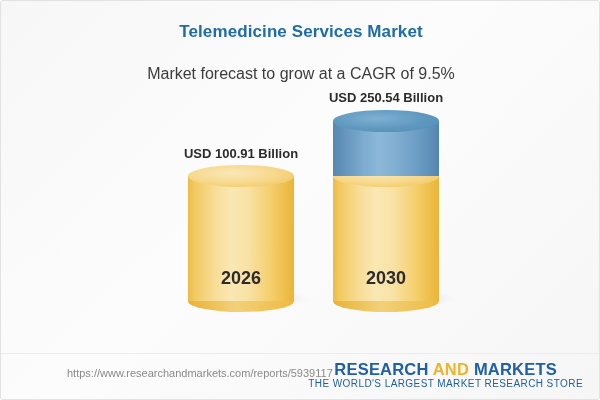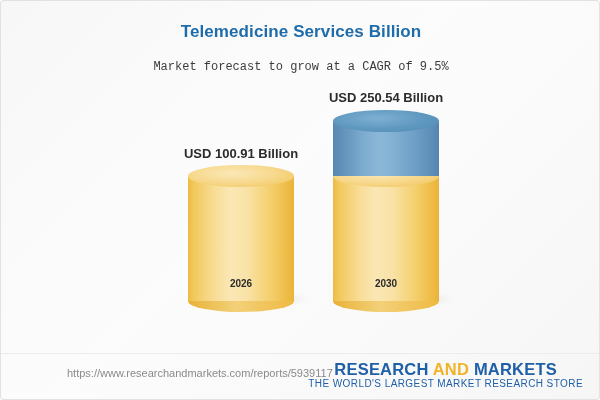--- a/index.html
+++ b/index.html
@@ -34,25 +34,24 @@
     text-align: center;
   }
   .title {
     font-size: 17px;
     font-weight: bold;
     color: #1f6cab;
     letter-spacing: 0.1px;
     line-height: 22px;
   }
   .subtitle {
-    margin-top: 15px;
-    font-size: 12px;
+    margin-top: 22px;
+    font-size: 16px;
     color: #3c3c3c;
     line-height: 18px;
-    font-family: Liberation Mono, monospace;
   }
 
   
   .chart {
     position: absolute;
     top: 0;
     left: 0;
     width: 600px;
     height: 345px;
   }
@@ -140,21 +139,21 @@
   .seg.blue .cap.top {
     background: radial-gradient(ellipse at 42% 38%, #7fb0d3 0%, #6099c0 52%, #5089b3 100%);
   }
 
   .axis-label {
     position: absolute;
     left: 0;
     bottom: 12px;
     width: 160px;
     text-align: center;
-    font-size: 10px;
+    font-size: 18px;
     font-weight: bold;
     color: #2b2b2b;
   }
 
   
   .footer-rule {
     position: absolute;
     left: 0;
     top: 352px;
     width: 600px;
@@ -200,21 +199,21 @@
     line-height: 10px;
     white-space: nowrap;
   }
 </style>
 </head>
 <body>
 
 <div class="infographic">
 
   <div class="header">
-    <div class="title">Telemedicine Services Billion</div>
+    <div class="title">Telemedicine Services Market</div>
     <div class="subtitle">Market forecast to grow at a CAGR of 9.5%</div>
   </div>
 
   <div class="chart">
 
     <div class="bar-group g0">
       <div class="value-label">USD 100.91 Billion</div>
       <div class="cylinder" id="cyl0" style="height: 125.19px;">
         <div class="cyl-shadow"></div>
         <div class="seg yellow" id="seg0-base" style="bottom: 0px; height: 125.19px;">

